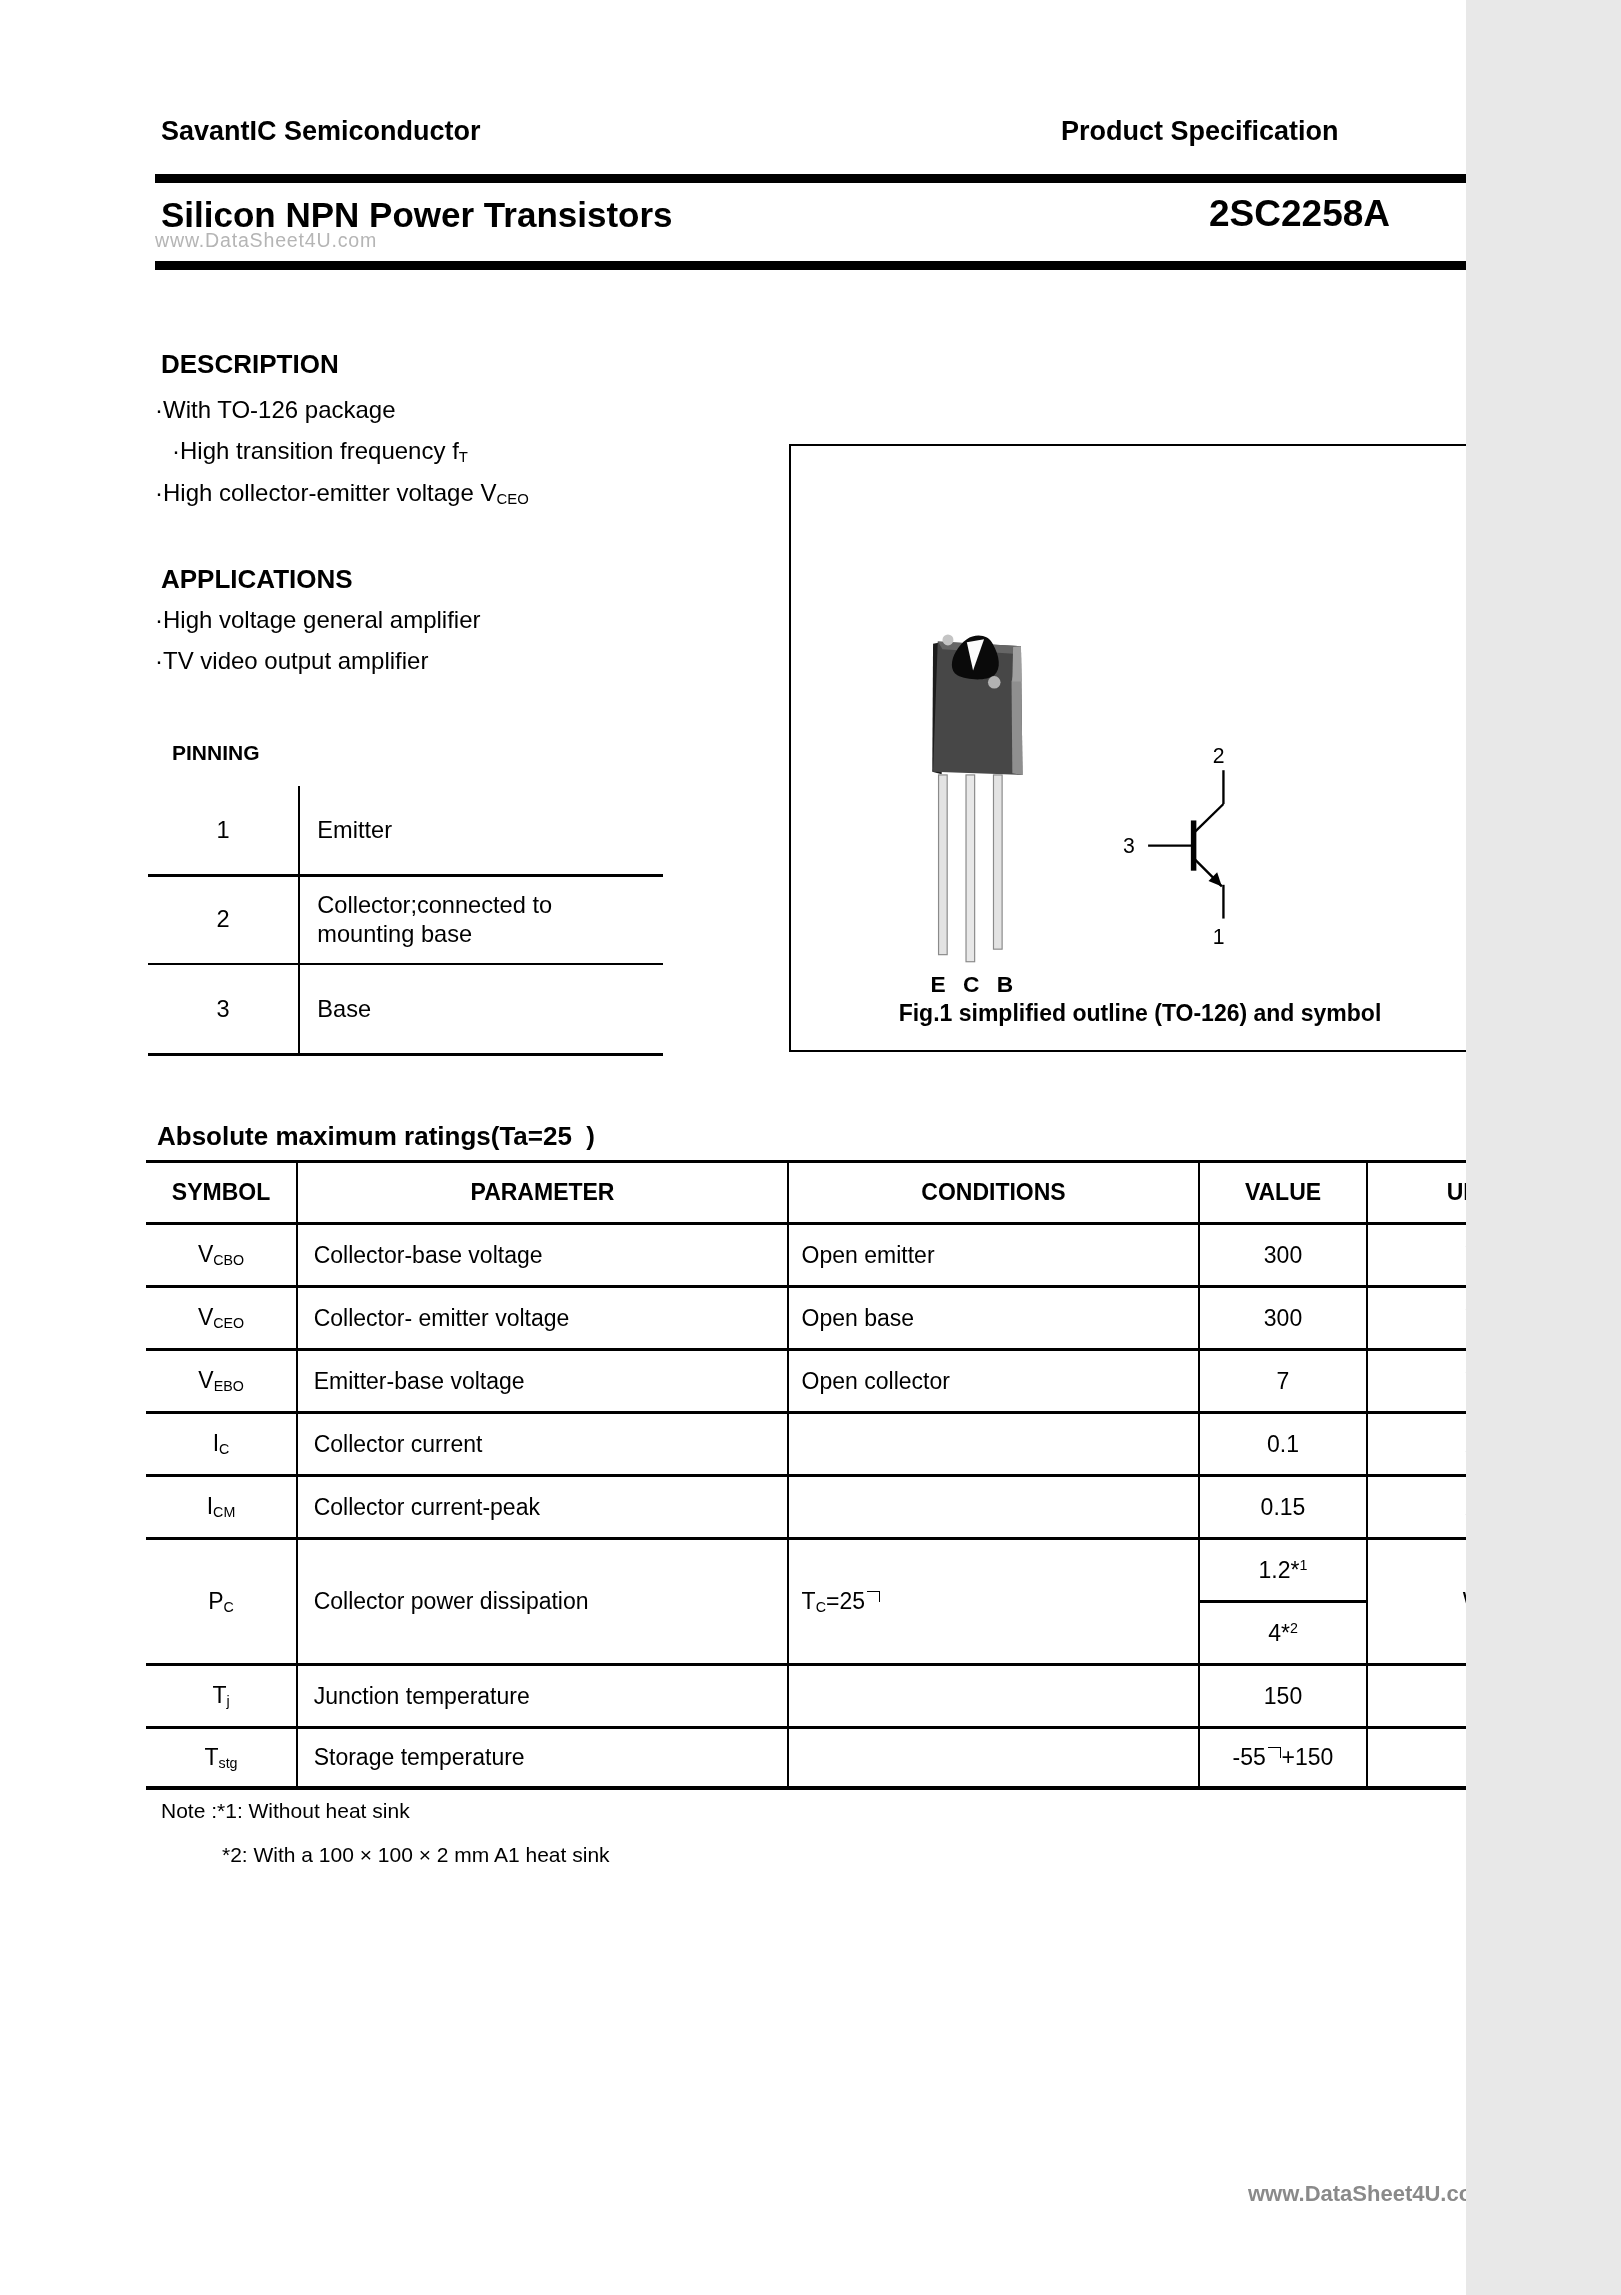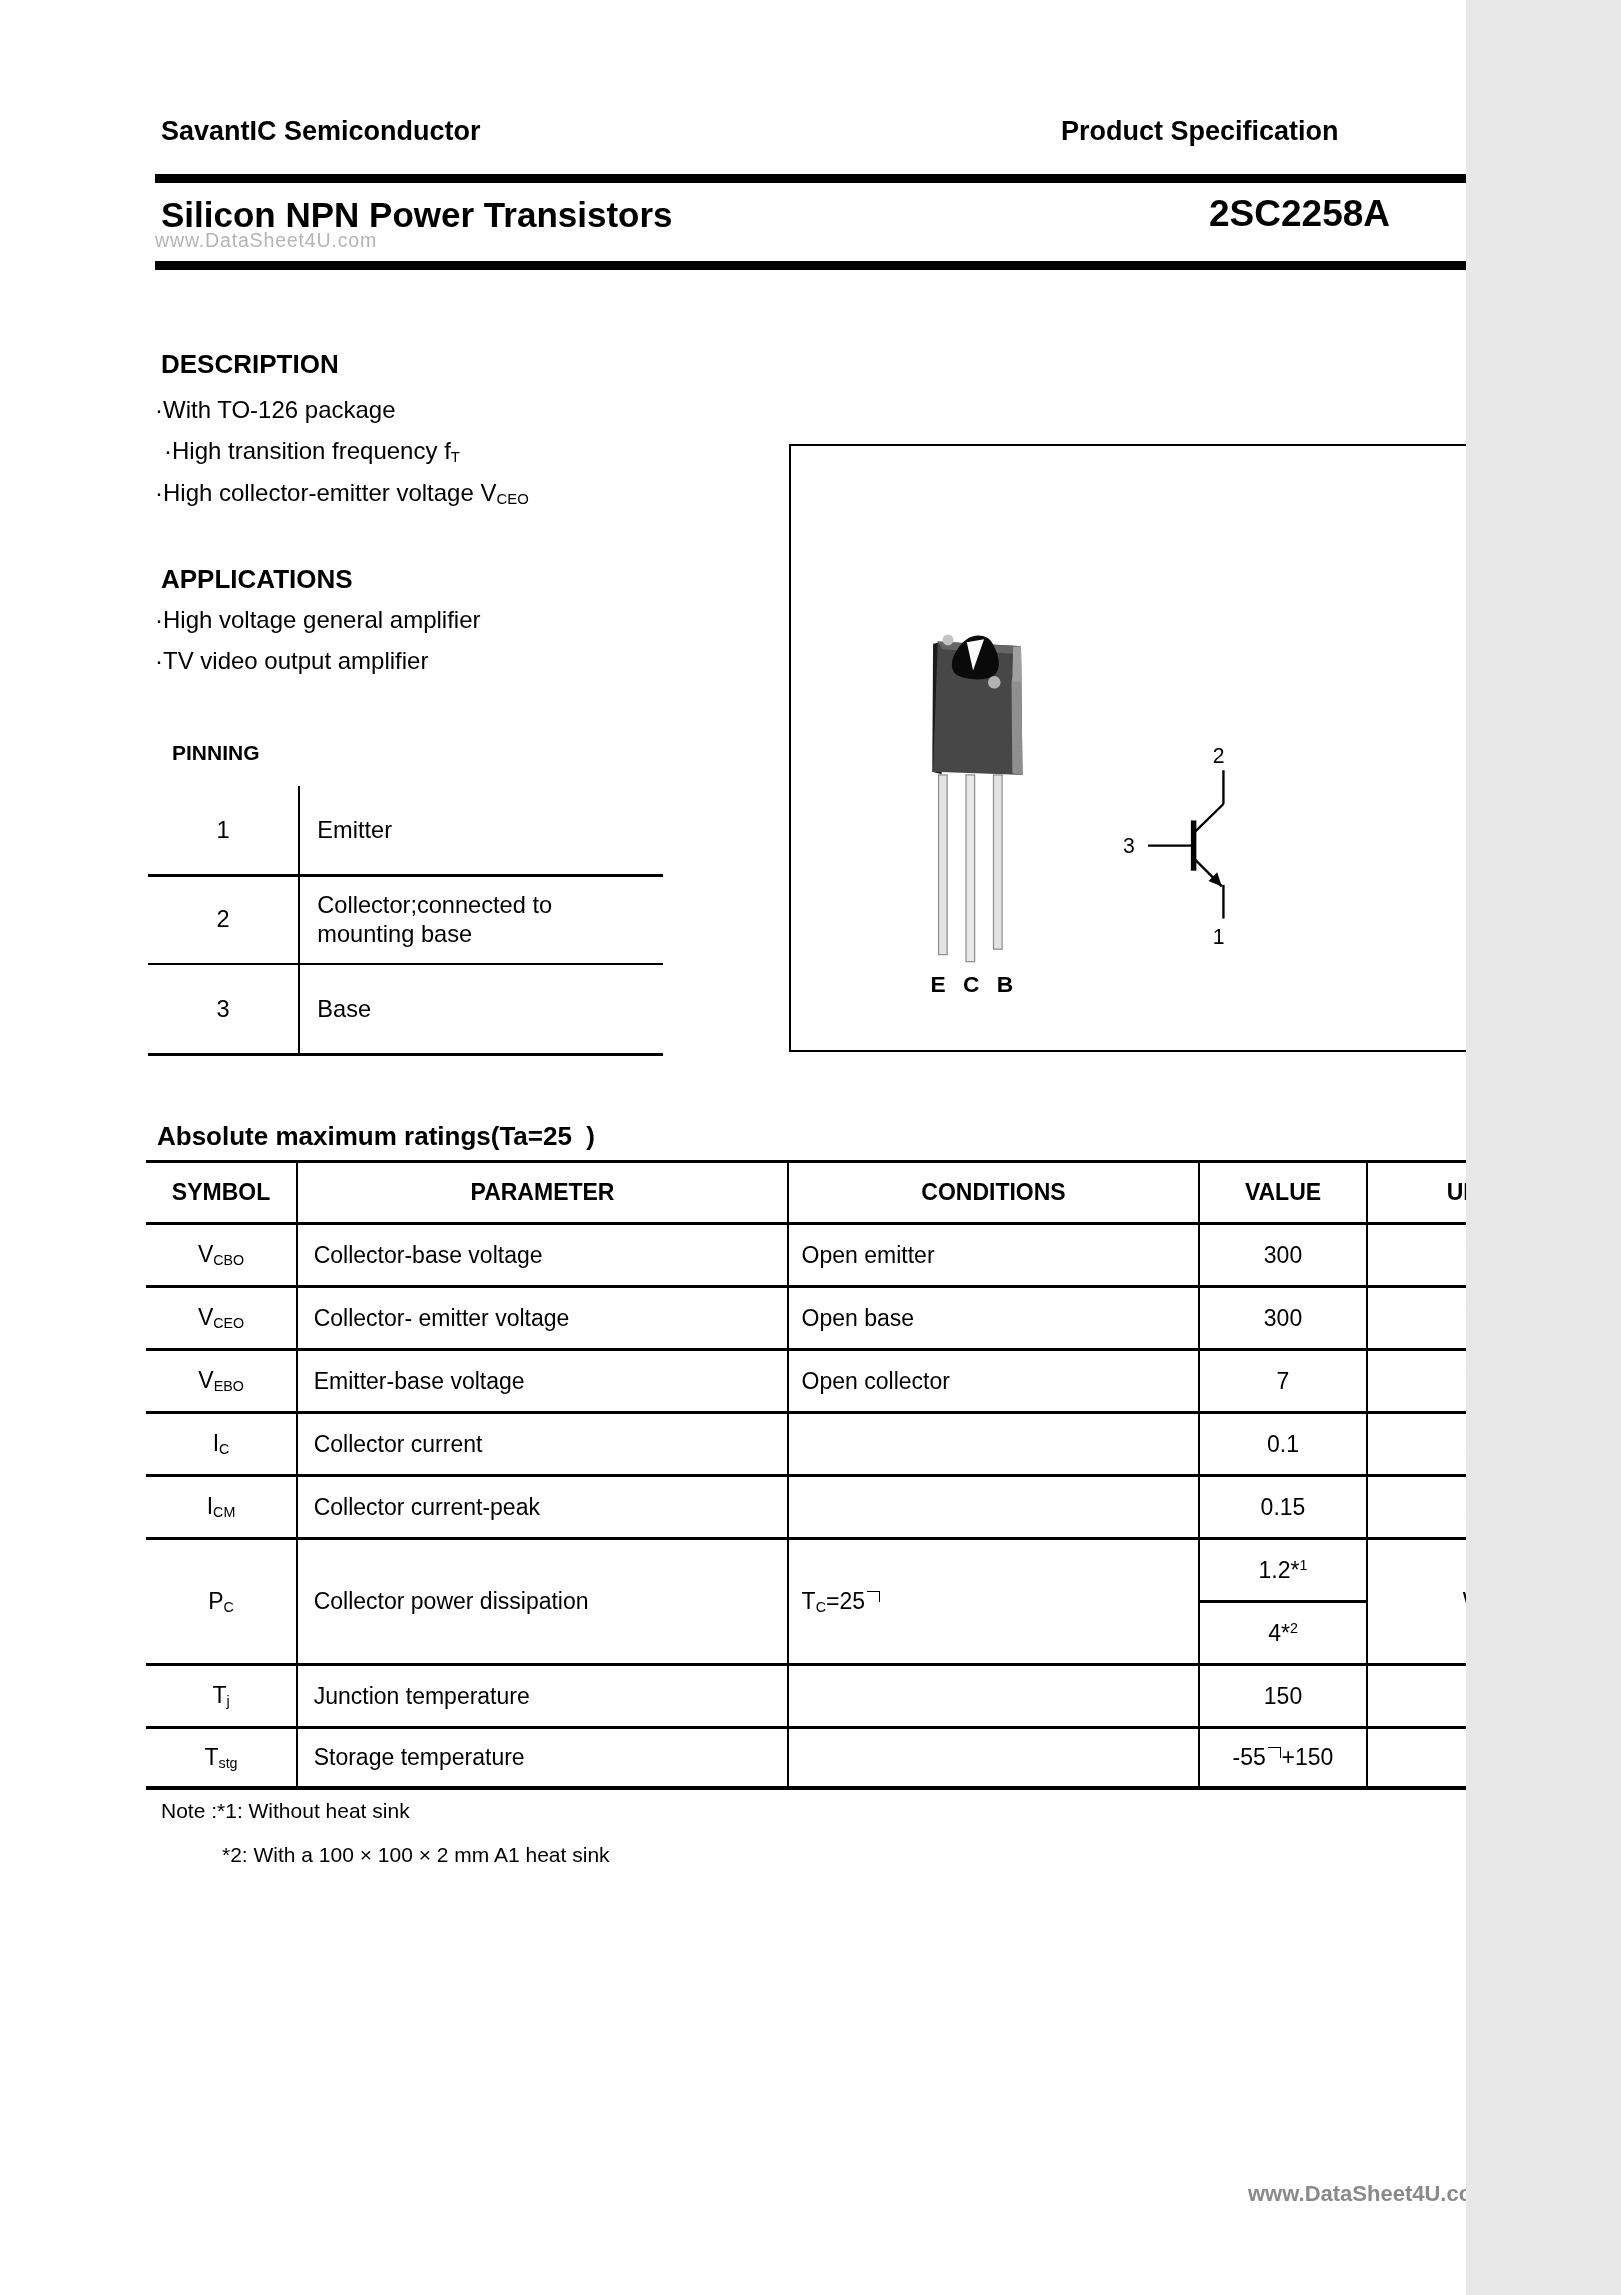--- a/index.html
+++ b/index.html
@@ -11,21 +11,21 @@
   .header-left{left:161px;top:116px;font-size:27px;font-weight:bold;}
   .header-right{left:1061px;top:116px;font-size:27px;font-weight:bold;}
   .title-left{left:161px;top:195px;font-size:35px;font-weight:bold;}
   .title-right{left:1209px;top:193px;font-size:37px;font-weight:bold;}
   .watermark-top{left:155px;top:229px;font-size:19.6px;color:#b5b5b5;letter-spacing:0.8px;}
 
   .sec-head{font-size:26px;font-weight:bold;}
   .sec-item{font-size:24px;}
   .d-head{left:161px;top:349px;}
   .d-i0{left:155px;top:396px;}
-  .d-i1{left:164px;top:437px;}
+  .d-i1{left:172px;top:437px;}
   .d-i2{left:155px;top:479px;}
   .a-head{left:161px;top:564px;}
   .a-i0{left:155px;top:606px;}
   .a-i1{left:155px;top:647px;}
 
   .pin-head{left:172px;top:741px;font-size:21px;font-weight:bold;}
 
   table{border-collapse:collapse;table-layout:fixed;}
   td,th{padding:0;color:#000;}
 
@@ -140,20 +140,21 @@
         <line x1="512" y1="524" x2="549" y2="561"></line>
         <line x1="551" y1="559" x2="551" y2="602"></line>
         <polygon points="549,561 532,554 543,543" fill="#000" stroke="none"></polygon>
       </g>
       <g font-family="Liberation Sans, sans-serif" font-size="27" fill="#000">
         <text x="545" y="404" text-anchor="middle">2</text>
         <text x="438" y="518" text-anchor="end">3</text>
         <text x="545" y="634" text-anchor="middle">1</text>
       </g>
     </svg>
+    <div class="fig-caption">Fig.1 simplified outline (TO-126) and symbol</div>
   </div>
 
   <div class="abs ratings-head">Absolute maximum ratings(Ta=25  )</div>
 
   <table class="ratings-table">
     <tbody>
         <tr>
       <th class="col-sym vr">SYMBOL</th>
       <th class="col-par vr" style="text-align:center;padding-left:0">PARAMETER</th>
       <th class="col-con vr" style="text-align:center;padding-left:0">CONDITIONS</th>

